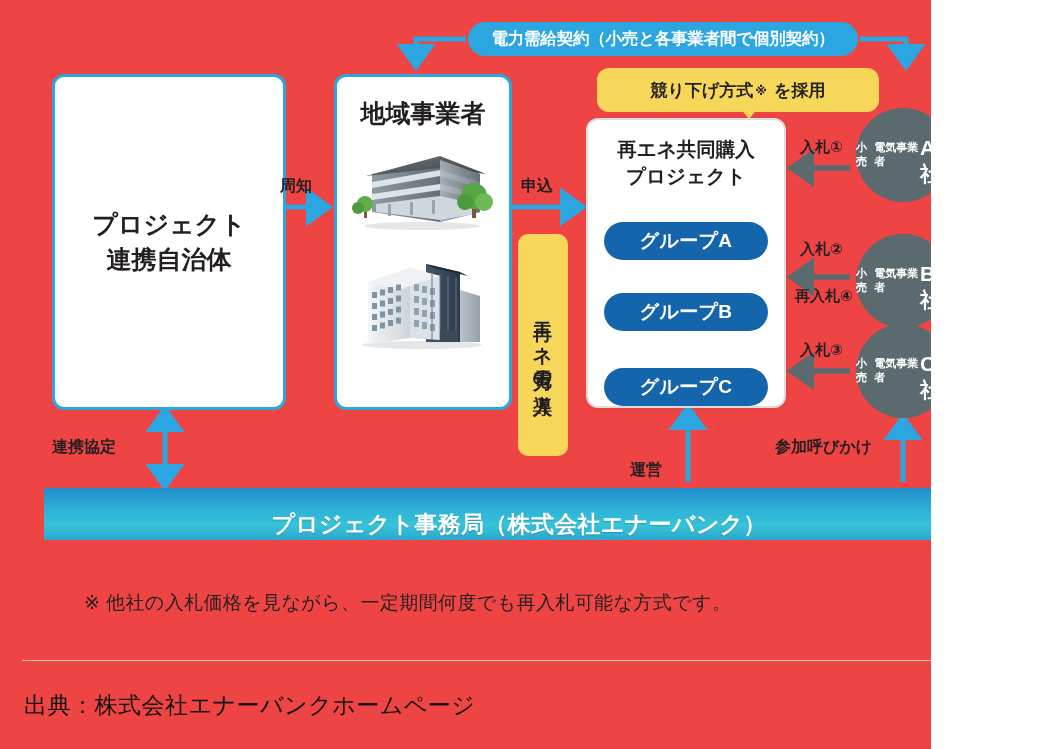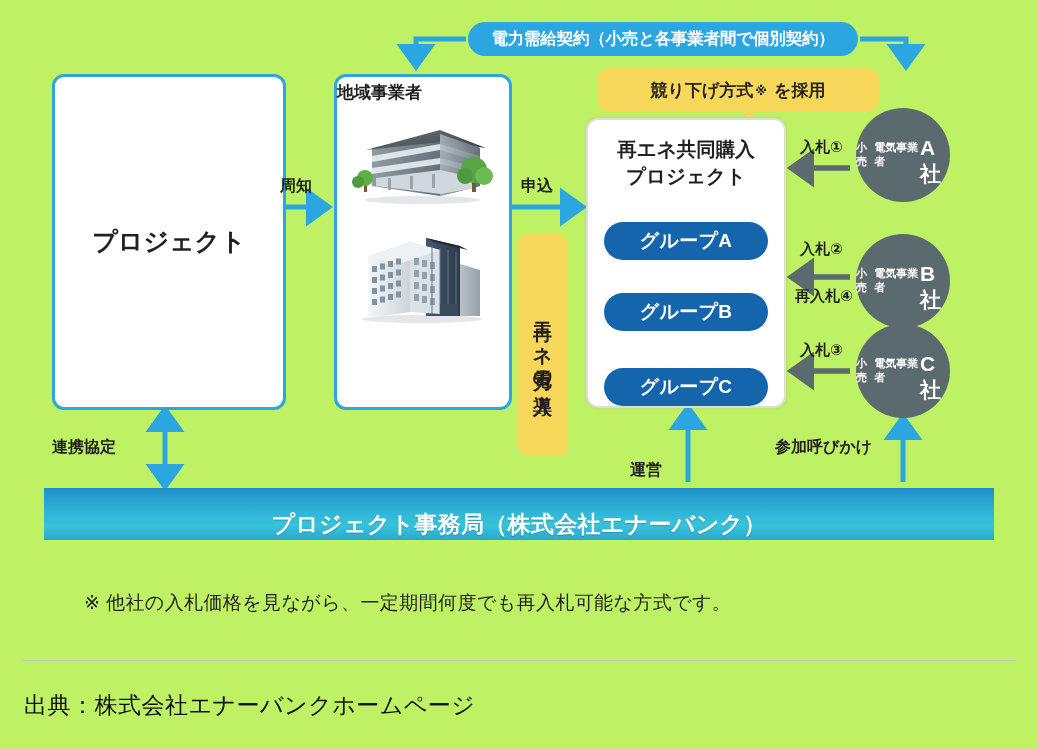--- a/index.html
+++ b/index.html
@@ -6,24 +6,24 @@
     margin: 0;
     padding: 0;
     background: #ffffff;
   }
   body {
     font-family: "Liberation Sans", "DejaVu Sans", sans-serif;
     color: #231f20;
   }
   #canvas {
     position: relative;
-    width: 1038px;
+    width: 931px;
     height: 749px;
     overflow: hidden;
-    background: #bef264;
+    background: #ef4444;
   }
 
   
   .abs { position: absolute; }
 
   
   #contract-banner {
     left: 468px; top: 22px;
     width: 390px; height: 34px;
     background: #2ba6e0;
@@ -87,22 +87,23 @@
   
   #regional-box {
     left: 334px; top: 74px;
     width: 172px; height: 330px;
     border: 3px solid #2ba6e0;
     border-radius: 12px;
     background: #ffffff;
     z-index: 3;
   }
   #regional-box .label {
-    margin-top: 4px;
-    font-size: 17px;
+    margin-top: 20px;
+    text-align: center;
+    font-size: 25px;
     font-weight: bold;
     color: #231f20;
   }
   .building-wrap {
     position: relative;
     width: 100%;
     display: flex;
     justify-content: center;
   }
   .b1-wrap { margin-top: 16px; height: 88px; }
@@ -301,20 +302,21 @@
   <div class="abs" id="adopt-banner">
     <span>競り下げ方式</span>
     <span class="mark">※</span>
     <span>を採用</span>
   </div>
   <div class="abs" id="adopt-tail"></div>
 
   <div class="abs" id="municipality-box">
     <div class="label">
       <div>プロジェクト</div>
+      <div>連携自治体</div>
     </div>
   </div>
 
   <div class="abs" id="regional-box">
     <div class="label">地域事業者</div>
 
     <div class="building-wrap b1-wrap">
       <svg width="150" height="86" viewBox="0 0 150 86" xmlns="http://www.w3.org/2000/svg">
         <defs>
           <linearGradient id="g-roof" x1="0" y1="0" x2="1" y2="1">

